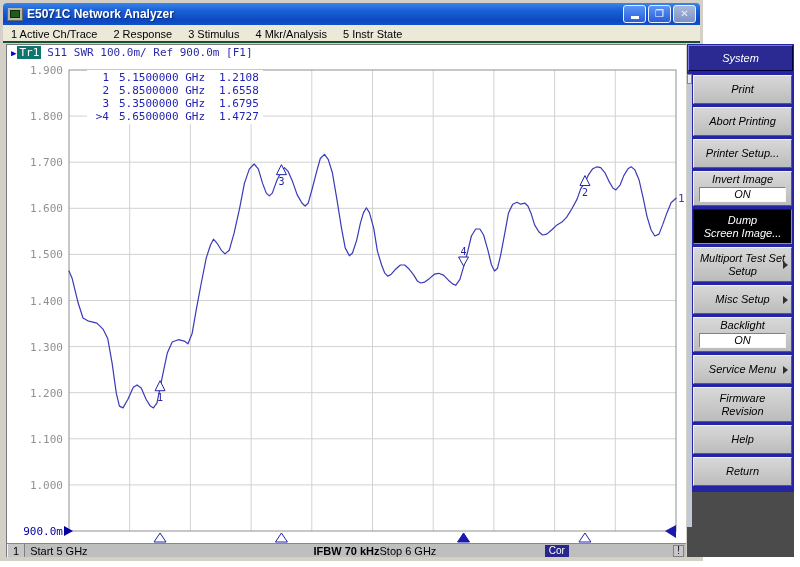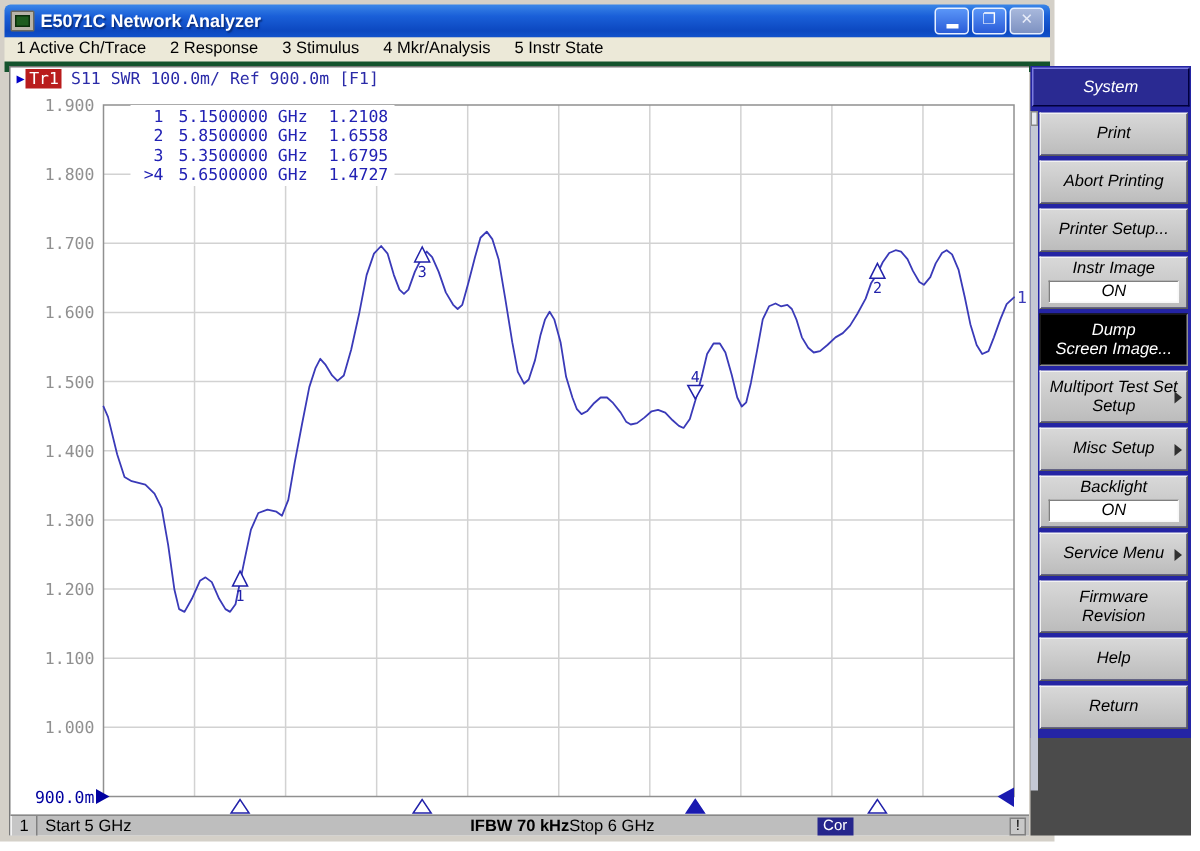--- a/index.html
+++ b/index.html
@@ -14,29 +14,29 @@
   .app-icon .screen{width:8px;height:6px;background:#1e5c1e;border:1px solid #0a2e0a;}
   .title-text{color:#ffffff;font-weight:bold;font-size:12px;text-shadow:1px 1px 1px #0a2c78;flex:1;}
   .win-btns{display:flex;gap:2px;}
   .wbtn{width:21px;height:16px;border-radius:3px;border:1px solid #e8f0ff;display:flex;
     align-items:center;justify-content:center;color:#fff;font-size:10px;line-height:1;}
   .wbtn.minmax{background:linear-gradient(to bottom,#5a96f8,#2a5cd8);}
   .wbtn.close{background:linear-gradient(to bottom,#a8b8dc,#7e92c2);color:#e8ecf8;}
   .wbtn .minbar{display:block;width:8px;height:3px;background:#fff;margin-top:7px;}
   
   .menubar{position:absolute;left:3px;top:25px;right:3px;height:16px;background:#ece9d8;
-    border-bottom:7px solid #14532d;display:flex;align-items:flex-start;font-size:11px;color:#000;}
+    border-bottom:2px solid #14532d;display:flex;align-items:flex-end;font-size:11px;color:#000;}
   .menu-item{padding:1px 8px;cursor:default;}
   
   .display{position:absolute;left:6px;top:44px;width:680px;height:513px;background:#ffffff;
     border-top:1px solid #7a7a7a;border-left:1px solid #7a7a7a;box-sizing:border-box;}
   .trace-header{position:absolute;left:4px;top:1px;height:13px;display:flex;align-items:center;
     font-family:"DejaVu Sans Mono",monospace;font-size:11px;color:#2a2aa8;white-space:pre;}
   .tr-arrow{color:#0000c8;font-size:9px;margin-right:1px;}
-  .tr-badge{background:#b91c1c;color:#ffffff;padding:0 2px;text-align:center;}
+  .tr-badge{background:#0f766e;color:#ffffff;padding:0 2px;text-align:center;}
   .tr-text{margin-left:6px;}
   svg.plot{position:absolute;left:0;top:16px;}
   svg.plot text{font-family:"DejaVu Sans Mono",monospace;}
   .marker-table{position:absolute;left:80px;top:25px;background:#ffffff;
     font-family:"DejaVu Sans Mono",monospace;font-size:11px;line-height:13px;color:#2222b4;
     padding:1px 4px;}
   .mrow{display:flex;white-space:pre;}
   .mnum{display:inline-block;width:18px;text-align:right;}
   .mfreq{margin-left:10px;}
   .mval{margin-left:14px;}
@@ -190,21 +190,21 @@
         <div class="softkey">
           <span>Print</span>
         </div>
         <div class="softkey">
           <span>Abort Printing</span>
         </div>
         <div class="softkey">
           <span>Printer Setup...</span>
         </div>
         <div class="softkey two">
-          <span>Instr Image</span>
+          <span>Invert Image</span>
           <span class="value-field">ON</span>
         </div>
         <div class="softkey pressed two">
           <span>Dump</span>
           <span>Screen Image...</span>
         </div>
         <div class="softkey two">
           <span>Multiport Test Set</span>
           <span>Setup</span>
           <span class="arrow"></span>

